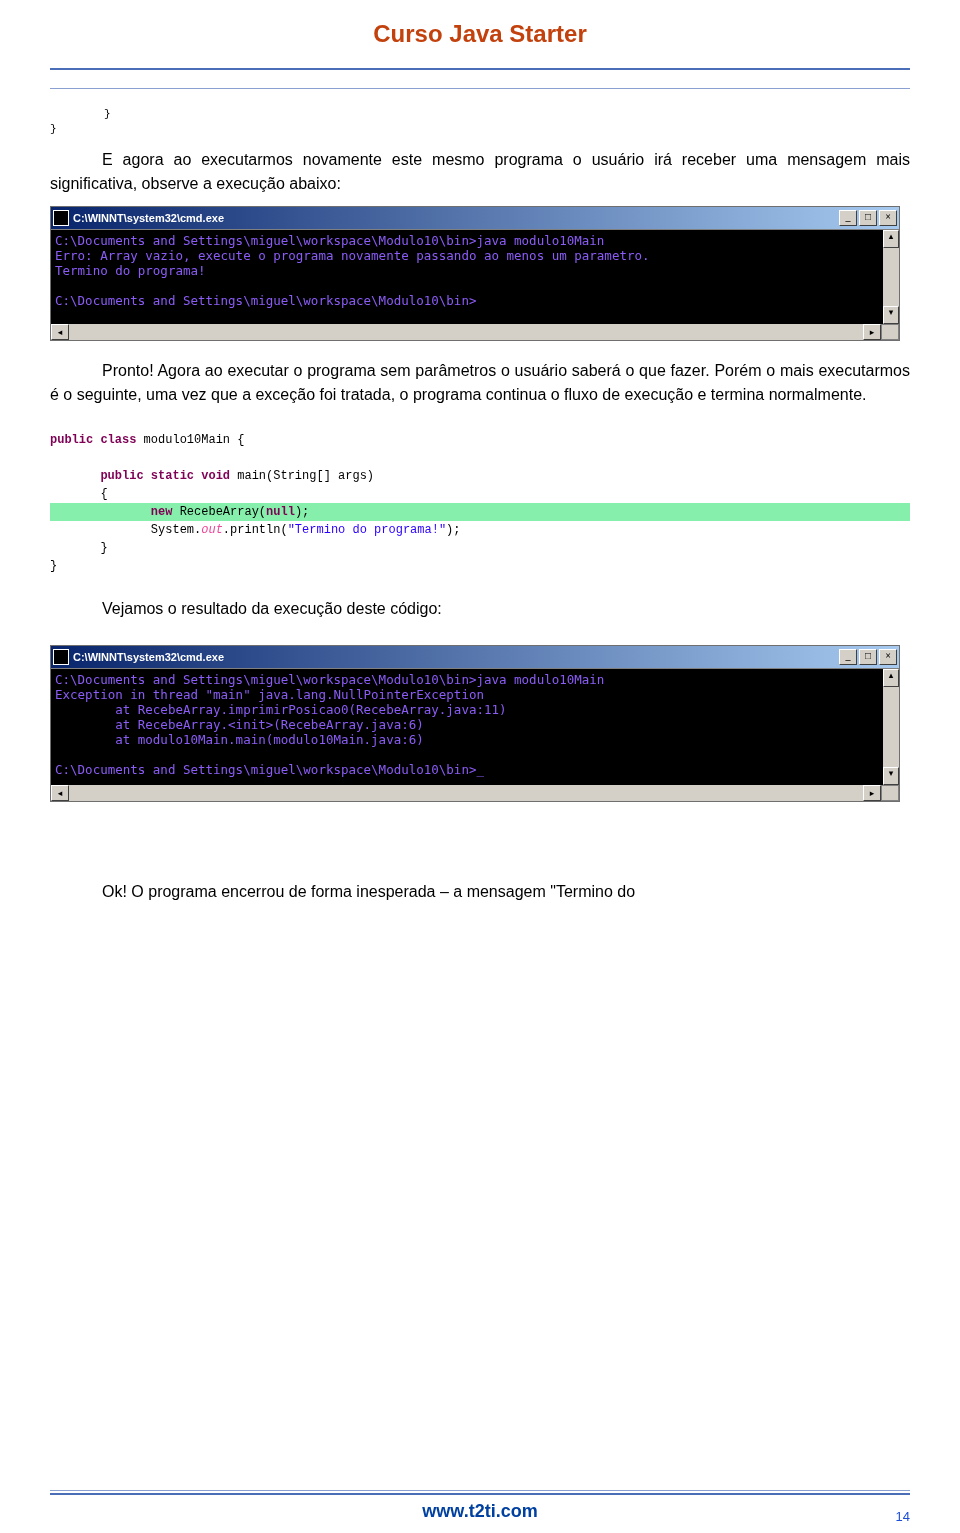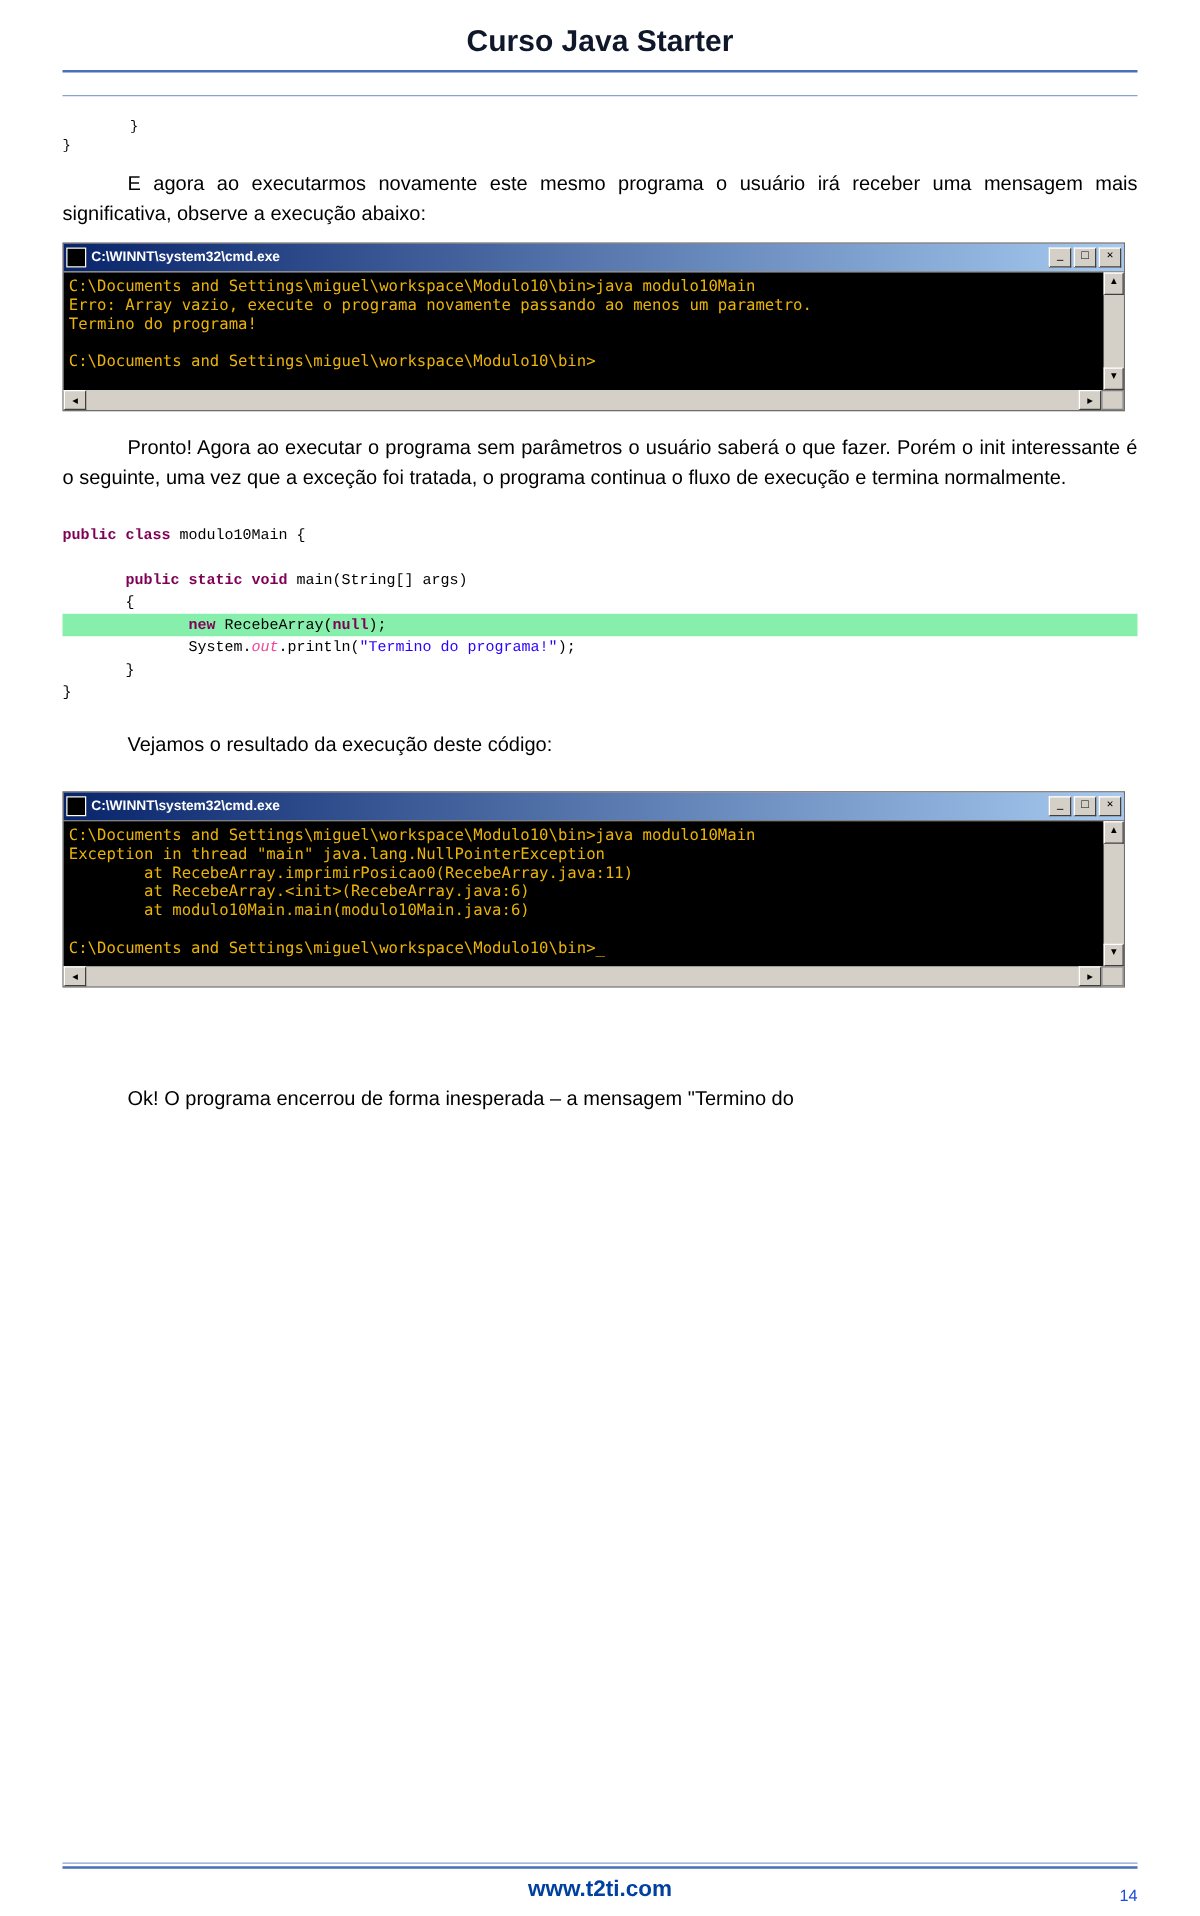--- a/index.html
+++ b/index.html
@@ -11,24 +11,24 @@
     color: #000;
     width: 960px;
   }
   .page {
     padding: 20px 50px 20px 50px;
     position: relative;
     min-height: 1490px;
   }
   .header-title {
     text-align: center;
-    color: #0f172a;
+    color: #c2410c;
     font-size: 24px;
     font-weight: bold;
-    margin-bottom: 8px;
+    margin-bottom: 20px;
   }
   .hrule {
     border: none;
     border-top: 2px solid #4a6fb8;
     margin: 0 0 18px 0;
   }
   .hrule2 {
     border: none;
     border-top: 1px solid #8aa0d0;
     margin: 2px 0 18px 0;
@@ -97,21 +97,21 @@
     color: #000;
     font-weight: bold;
   }
   .cmd-body-wrap {
     display: flex;
     border-top: 1px solid #808080;
   }
   .cmd-body {
     flex: 1;
     background: #000;
-    color: #eab308;
+    color: #8b5cf6;
     font-family: "Lucida Console", monospace;
     font-size: 12.5px;
     line-height: 1.2;
     padding: 3px 4px;
     white-space: pre;
     overflow: hidden;
     min-height: 88px;
   }
   .cmd-scroll {
     width: 16px;
@@ -227,21 +227,21 @@
       </div>
     </div>
     <div class="cmd-hscroll">
       <div class="hscroll-btn">◂</div>
       <div style="flex:1"></div>
       <div class="hscroll-btn">▸</div>
       <div class="hscroll-btn" style="background:#d4d0c8;border:1px solid #808080"></div>
     </div>
   </div>
 
-  <p class="body-p first-indent">Pronto! Agora ao executar o programa sem parâmetros o usuário saberá o que fazer. Porém o init interessante é o seguinte, uma vez que a exceção foi tratada, o programa continua o fluxo de execução e termina normalmente.</p>
+  <p class="body-p first-indent">Pronto! Agora ao executar o programa sem parâmetros o usuário saberá o que fazer. Porém o mais executarmos é o seguinte, uma vez que a exceção foi tratada, o programa continua o fluxo de execução e termina normalmente.</p>
 
   <div class="java-code"><span class="kw">public class</span><span> modulo10Main {</span>
 
        <span class="kw">public static void</span><span> main(String[] args)</span>
        <span>{</span>
 <span class="hl">              <span class="kw">new</span><span> RecebeArray(</span><span class="kw">null</span><span>);</span></span>
               <span>System.</span><span class="fld">out</span><span>.println(</span><span class="str">"Termino do programa!"</span><span>);</span>
        <span>}</span>
 <span>}</span></div>
 

